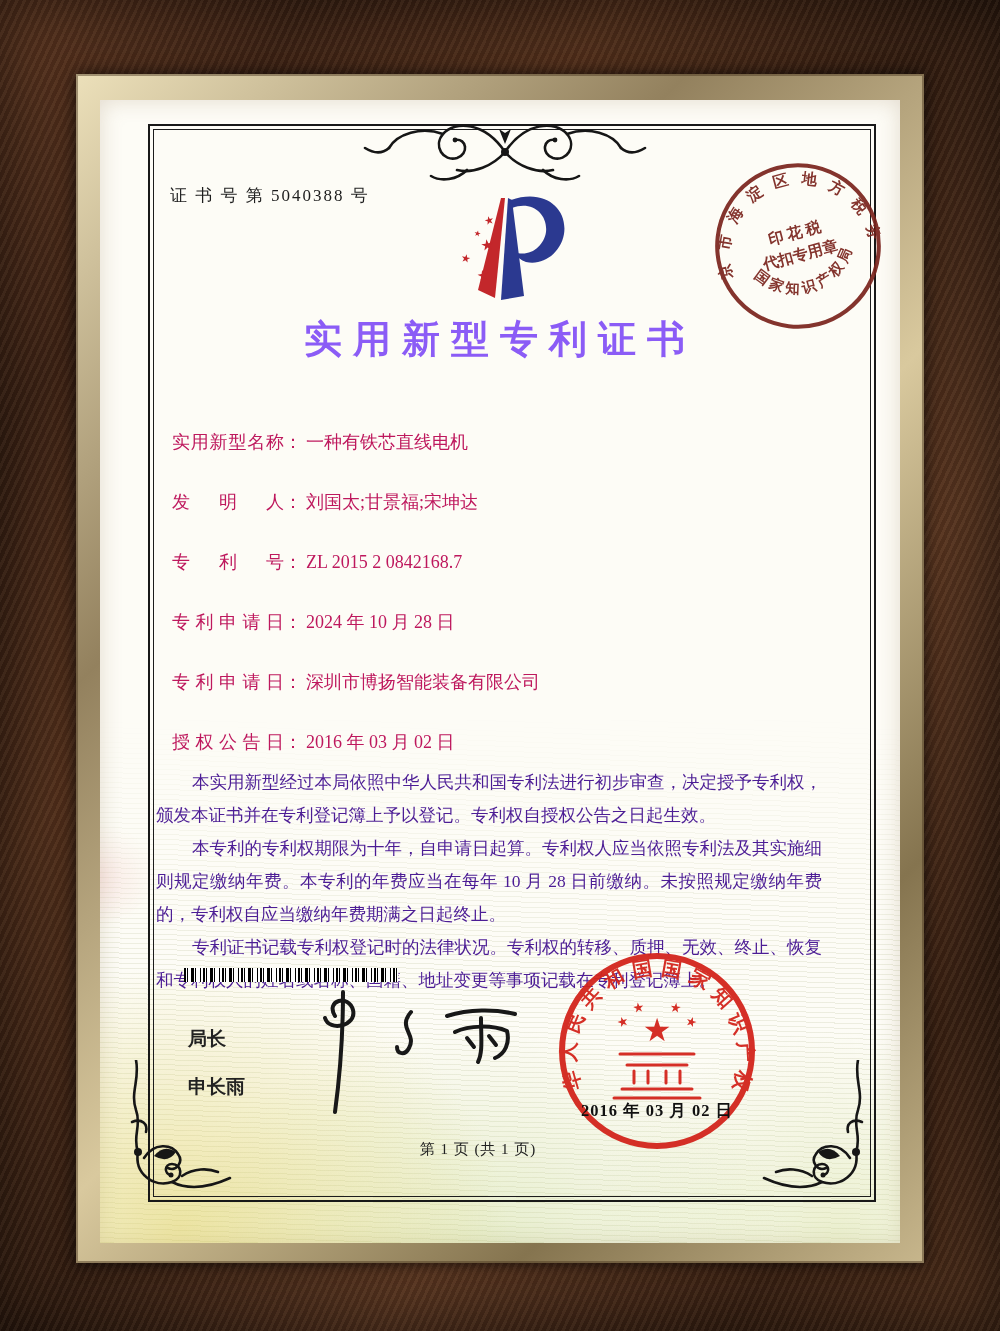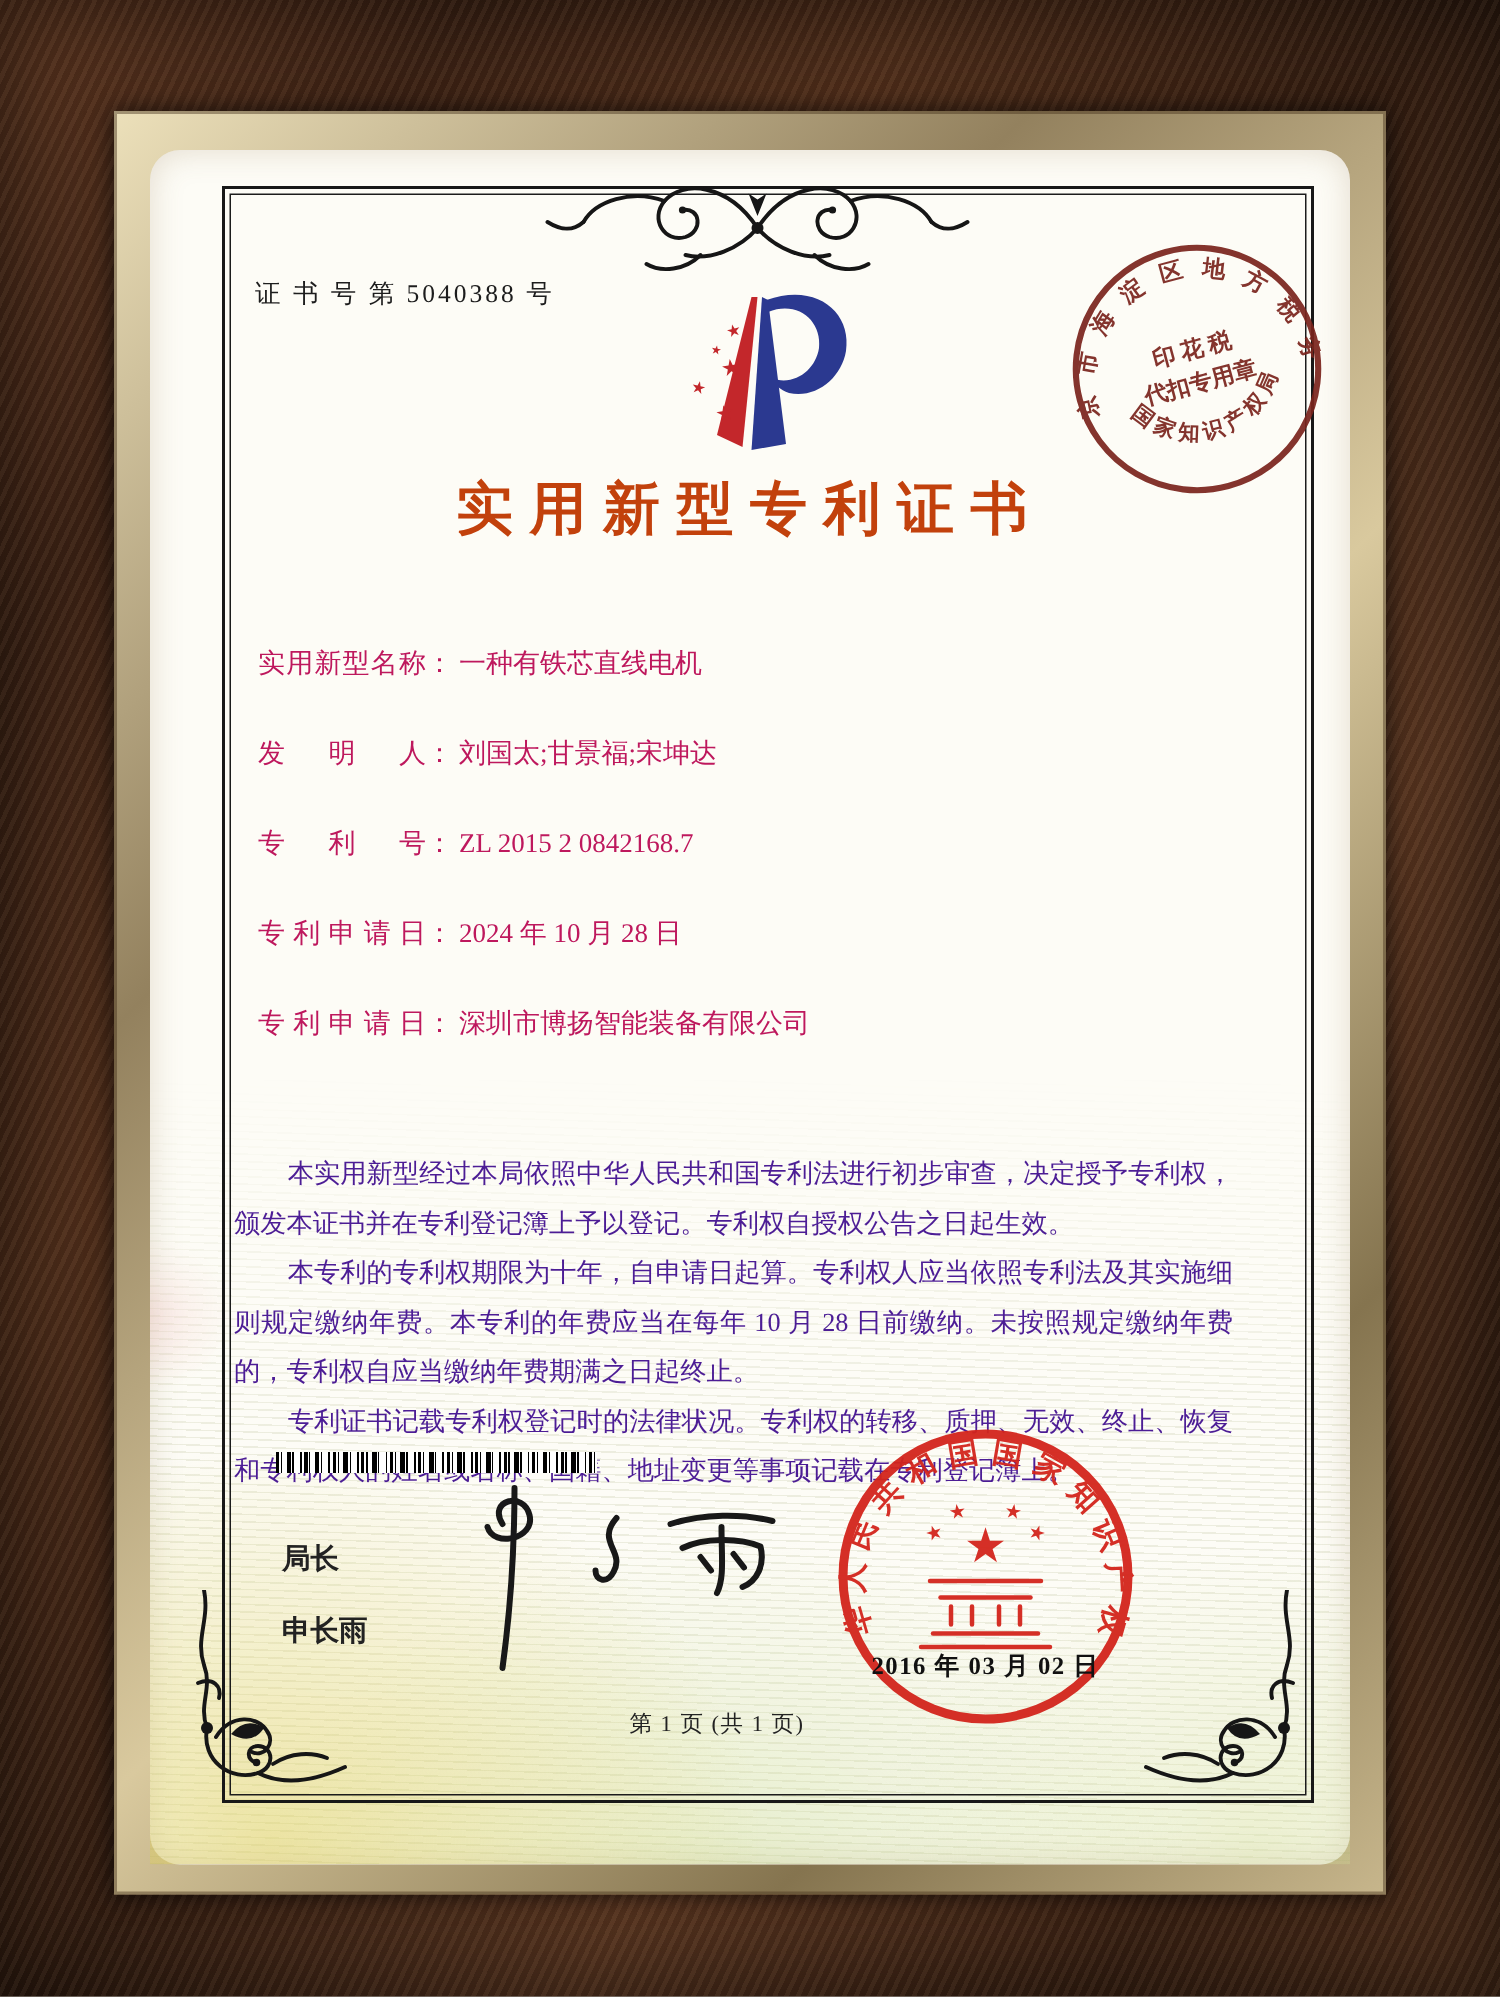--- a/index.html
+++ b/index.html
@@ -21,21 +21,20 @@
   }
   .gold{
     position:absolute;left:76px;right:76px;top:74px;bottom:68px;
     background:linear-gradient(135deg,#ece0ba 0%,#93815e 30%,#d9c99e 55%,#85744f 80%,#c7b68c 100%);
     box-shadow:0 0 14px rgba(0,0,0,.7), inset 0 0 0 2px rgba(70,52,28,.45);
   }
   .paper{
     position:absolute;left:100px;right:100px;top:100px;bottom:88px;
     background:#fdfcf6;
     box-shadow:inset 0 0 22px rgba(130,100,60,.22);
-    border-radius:20px;
   }
   
   .guilloche{
     position:absolute;left:0;right:0;bottom:0;height:46%;pointer-events:none;
     background:
       radial-gradient(ellipse 62% 75% at 10% 97%, rgba(222,208,96,.55), rgba(222,208,96,0) 66%),
       radial-gradient(ellipse 55% 62% at 48% 102%, rgba(198,216,142,.42), rgba(198,216,142,0) 70%),
       radial-gradient(ellipse 48% 58% at 92% 98%, rgba(210,222,152,.40), rgba(210,222,152,0) 66%),
       radial-gradient(ellipse 10% 14% at 0% 30%, rgba(232,130,140,.22), rgba(232,130,140,0) 70%),
       repeating-linear-gradient(2deg, rgba(138,148,84,.14) 0 1px, rgba(0,0,0,0) 1px 5px);
@@ -55,21 +54,21 @@
   .orn-bl{left:24px;top:960px;width:108px;height:138px;}
   .orn-br{left:662px;top:960px;width:108px;height:138px;transform:scaleX(-1);}
   
   .cert-no{
     position:absolute;left:70px;top:84px;z-index:3;
     font-size:17px;letter-spacing:2px;color:#1d1d1d;
   }
   .logo{position:absolute;left:338px;top:88px;width:140px;height:132px;z-index:3;}
   .title{
     position:absolute;left:0;right:0;top:214px;z-index:3;text-align:center;
-    font-size:38px;font-weight:bold;letter-spacing:11px;color:#c2410c;
+    font-size:38px;font-weight:bold;letter-spacing:11px;color:#8b5cf6;
   }
   .fields{position:absolute;left:72px;top:330px;right:60px;z-index:3;}
   .field-row{height:60px;font-size:18px;color:#be185d;white-space:nowrap;}
   .field-label{display:inline-block;width:112px;text-align:justify;text-align-last:justify;}
   .field-colon{display:inline-block;margin-right:4px;}
   .paragraphs{position:absolute;left:56px;top:666px;width:666px;z-index:3;
     font-size:17.5px;line-height:33px;color:#4c1d95;text-align:justify;}
   .paragraphs p{margin:0;text-indent:2.05em;}
   .barcode{
     position:absolute;left:84px;top:868px;width:214px;height:14px;z-index:3;
@@ -196,20 +195,23 @@
     </div>
     <div class="field-row">
       <span class="field-label">专利号</span><span class="field-colon">：</span><span>ZL 2015 2 0842168.7</span>
     </div>
     <div class="field-row">
       <span class="field-label">专利申请日</span><span class="field-colon">：</span><span>2024 年 10 月 28 日</span>
     </div>
     <div class="field-row">
       <span class="field-label">专利申请日</span><span class="field-colon">：</span><span>深圳市博扬智能装备有限公司</span>
     </div>
+    <div class="field-row">
+      <span class="field-label">授权公告日</span><span class="field-colon">：</span><span>2016 年 03 月 02 日</span>
+    </div>
   </div>
 
   <div class="paragraphs">
     <p>本实用新型经过本局依照中华人民共和国专利法进行初步审查，决定授予专利权，颁发本证书并在专利登记簿上予以登记。专利权自授权公告之日起生效。</p>
     <p>本专利的专利权期限为十年，自申请日起算。专利权人应当依照专利法及其实施细则规定缴纳年费。本专利的年费应当在每年 10 月 28 日前缴纳。未按照规定缴纳年费的，专利权自应当缴纳年费期满之日起终止。</p>
     <p>专利证书记载专利权登记时的法律状况。专利权的转移、质押、无效、终止、恢复和专利权人的姓名或名称、国籍、地址变更等事项记载在专利登记簿上。</p>
   </div>
 
   <div class="barcode"></div>
 

